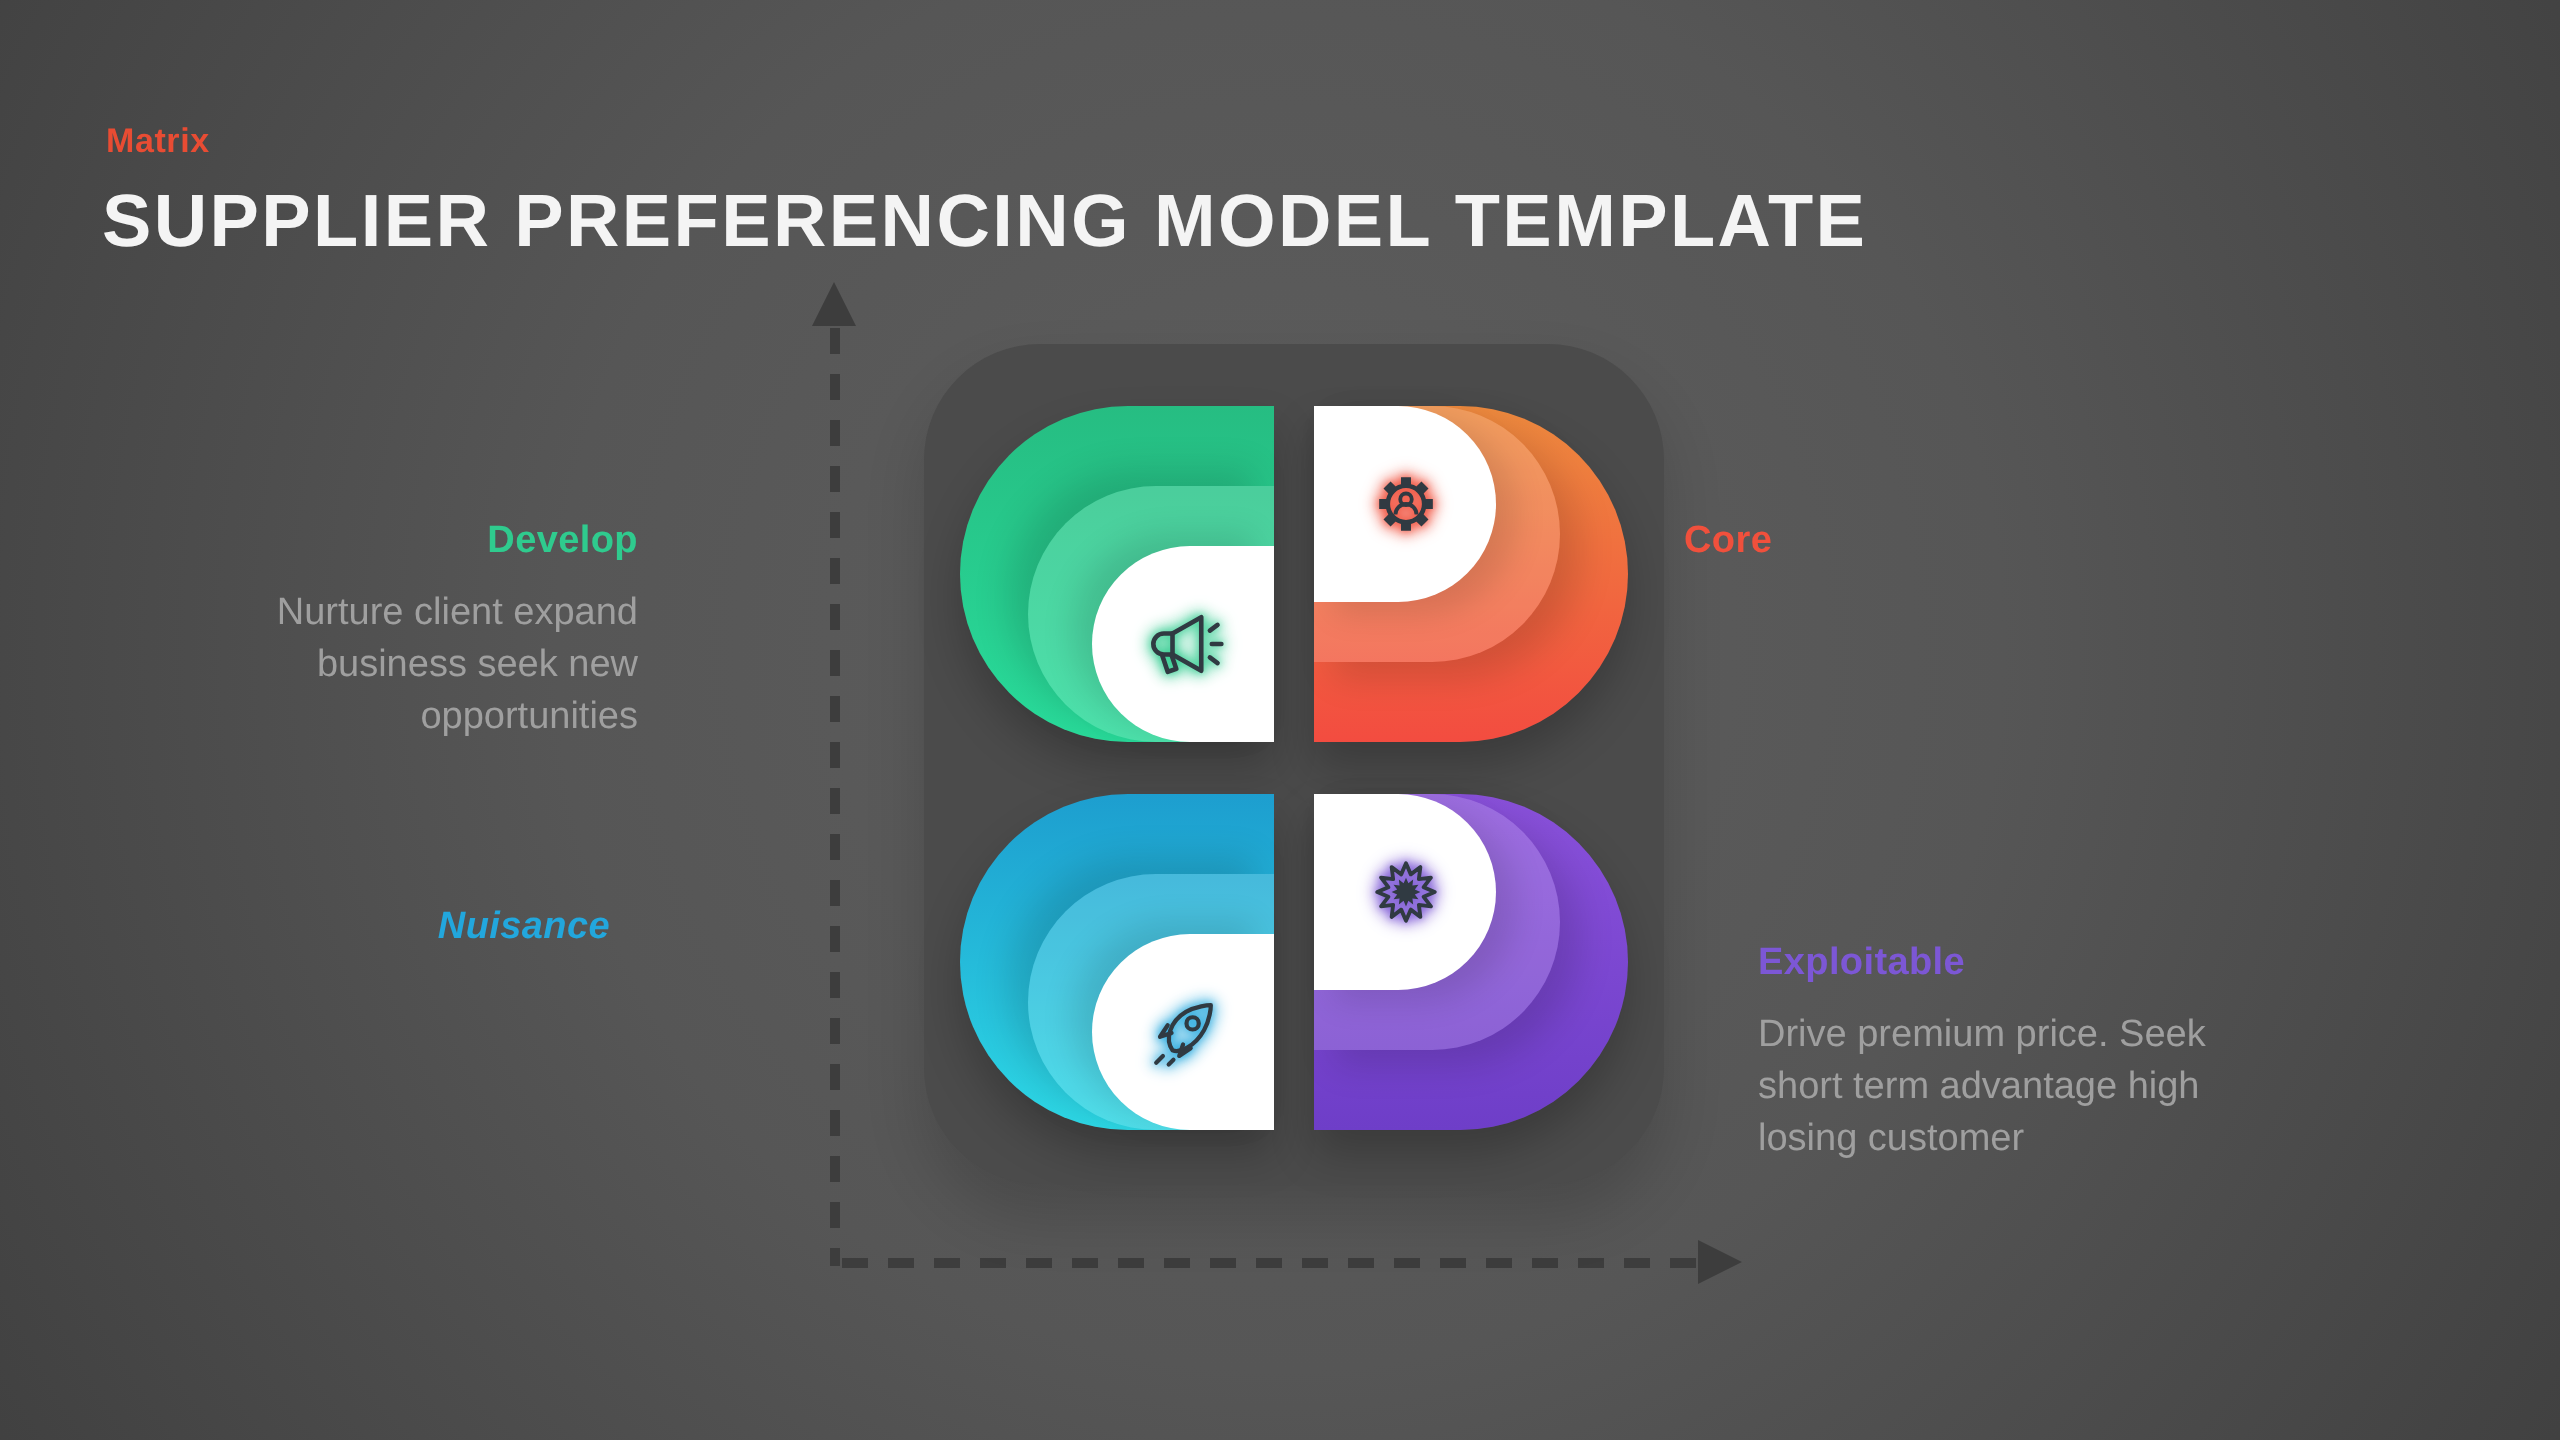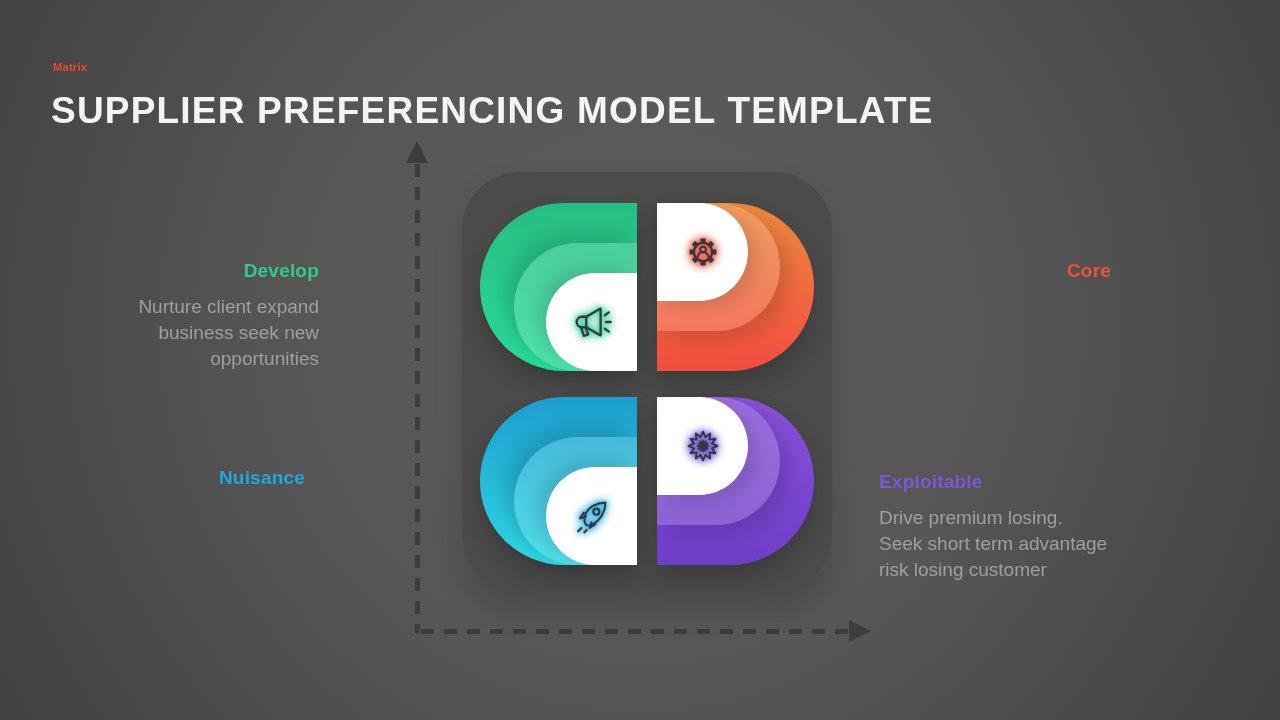--- a/index.html
+++ b/index.html
@@ -8,21 +8,21 @@
     font-family:"Liberation Sans", sans-serif;
     background:#4a4a4a;
   }
   .slide{
     position:relative;width:1280px;height:720px;overflow:hidden;
     background:radial-gradient(circle at 50% 45%, #5e5e5e 0%, #565656 48%, #3c3c3c 112%);
   }
   
   .tag{
     position:absolute;left:53px;top:61px;
-    font-size:11px;font-weight:700;letter-spacing:.3px;color:#e84c33;
+    font-size:17px;font-weight:700;letter-spacing:.3px;color:#e84c33;
   }
   .title{
     position:absolute;left:51px;top:90px;margin:0;
     font-size:37px;font-weight:700;letter-spacing:1.2px;color:#f4f4f4;
   }
   
   .axis-v{
     position:absolute;left:415px;top:164px;width:5px;height:469px;
     background:repeating-linear-gradient(to bottom, #3d3d3d 0 13px, rgba(0,0,0,0) 13px 23px);
   }
@@ -70,22 +70,22 @@
   .qicon svg{
     display:block;
     filter:drop-shadow(0 0 4px var(--glow)) drop-shadow(0 0 2px var(--glow));
   }
   
   .block{position:absolute;}
   .block h2{margin:0;font-size:19px;font-weight:700;letter-spacing:.2px;line-height:23px;}
   .block p{margin:12px 0 0 0;font-size:19px;line-height:26px;color:#9f9f9f;}
   .align-r{text-align:right;}
   .blk-develop{left:119px;top:259px;width:200px;}
-  .blk-nuisance{left:105px;top:466px;width:200px;}
-  .blk-core{left:879px;top:259px;width:232px;text-align:right;}
+  .blk-nuisance{left:105px;top:452px;width:200px;font-style:italic;}
+  .blk-core{left:842px;top:259px;width:232px;}
   .blk-exploitable{left:879px;top:441px;width:232px;}
 </style>
 </head>
 <body>
 
 <div class="slide">
 
   <div class="tag" style="color: rgb(232, 76, 51);">Matrix</div>
   <h1 class="title" style="color: rgb(244, 244, 244); text-align: right;">SUPPLIER PREFERENCING MODEL TEMPLATE</h1>
 
@@ -164,16 +164,16 @@
   <div class="block blk-core">
     <h2 style="color: rgb(240, 80, 60);">Core</h2>
   </div>
 
   <div class="block blk-nuisance align-r">
     <h2 style="color: rgb(34, 167, 221);">Nuisance</h2>
   </div>
 
   <div class="block blk-exploitable">
     <h2 style="color: rgb(124, 87, 213); margin-top: 29px;">Exploitable</h2>
-    <p>Drive premium losing. Seek short term advantage risk losing customer</p>
+    <p>Drive premium price. Seek short term advantage high losing customer</p>
   </div>
 
 </div>
 
 </body></html>

